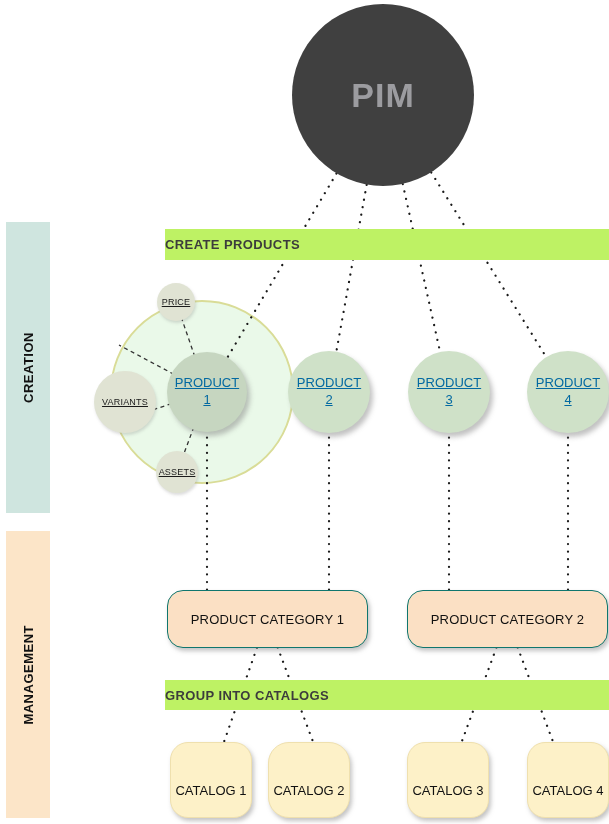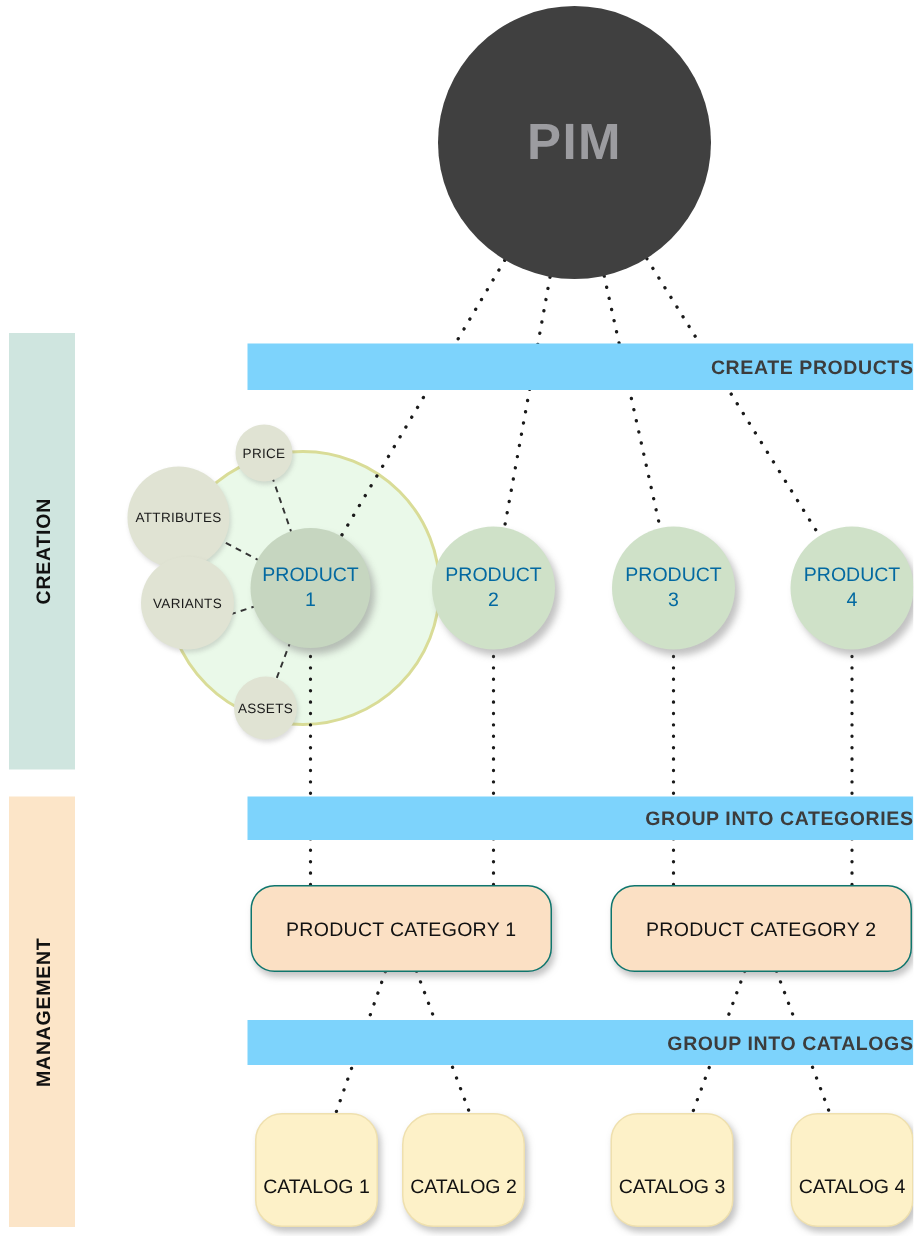--- a/index.html
+++ b/index.html
@@ -28,28 +28,28 @@
   .pim span{font-size:34px;font-weight:bold;color:#9c9ca0;letter-spacing:1px;}
   
   svg.wires{left:0;top:0;z-index:2;}
   
   .halo{
     left:110px;top:300px;width:184px;height:184px;border-radius:50%;
     background:#eaf9e9;border:2px solid #d9dc97;box-sizing:border-box;z-index:1;
   }
   
   .banner{
-    left:165px;width:444px;background:#7dd3fc;z-index:3;
-    display:flex;align-items:center;justify-content:flex-end;
+    left:165px;width:444px;background:#bef264;z-index:3;
+    display:flex;align-items:center;justify-content:flex-start;
   }
   .banner span{font-size:13px;font-weight:bold;color:#3c3c3c;letter-spacing:.4px;}
   
   .circle{
     border-radius:50%;display:flex;align-items:center;justify-content:center;
-    text-align:center;z-index:4;
+    text-align:center;z-index:4;text-decoration:underline;
   }
   .satellite{
     background:#e0e3d3;color:#1a1a1a;
     box-shadow:1px 2px 3px rgba(120,120,120,.25);
   }
   .satellite span{font-size:9px;letter-spacing:.2px;}
   .product{
     background:#cfe1c8;color:#0369a1;
     box-shadow:3px 4px 5px rgba(120,120,120,.45);
   }
@@ -113,32 +113,26 @@
     </g>
   </svg>
 
   <div class="abs pim">
     <span>PIM</span>
   </div>
 
   <div class="abs banner" style="top:229px;height:31px;">
     <span>CREATE PRODUCTS</span>
   </div>
-  <div class="abs banner" style="top:531px;height:29px;">
-    <span>GROUP INTO CATEGORIES</span>
-  </div>
   <div class="abs banner" style="top:680px;height:30px;">
     <span>GROUP INTO CATALOGS</span>
   </div>
 
   <div class="abs circle satellite" style="left:157px;top:283px;width:38px;height:38px;">
     <span>PRICE</span>
-  </div>
-  <div class="abs circle satellite" style="left:85px;top:311px;width:68px;height:68px;">
-    <span>ATTRIBUTES</span>
   </div>
   <div class="abs circle satellite" style="left:94px;top:371px;width:62px;height:62px;">
     <span>VARIANTS</span>
   </div>
   <div class="abs circle satellite" style="left:156px;top:451px;width:42px;height:42px;justify-content:center;">
     <span>ASSETS</span>
   </div>
 
   <div class="abs circle product p1" style="left:167px;top:352px;width:80px;height:80px;">
     <div class="lines">

